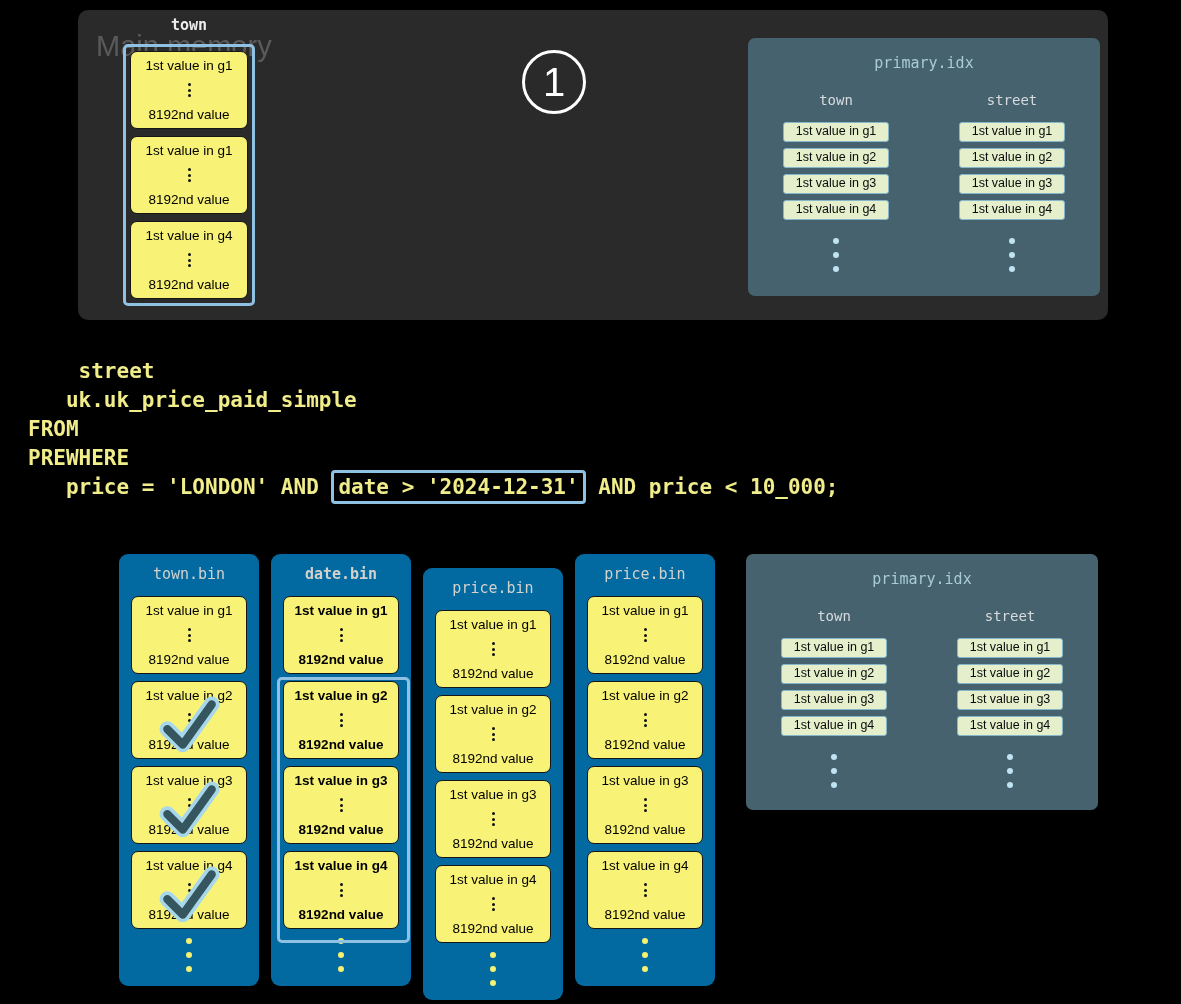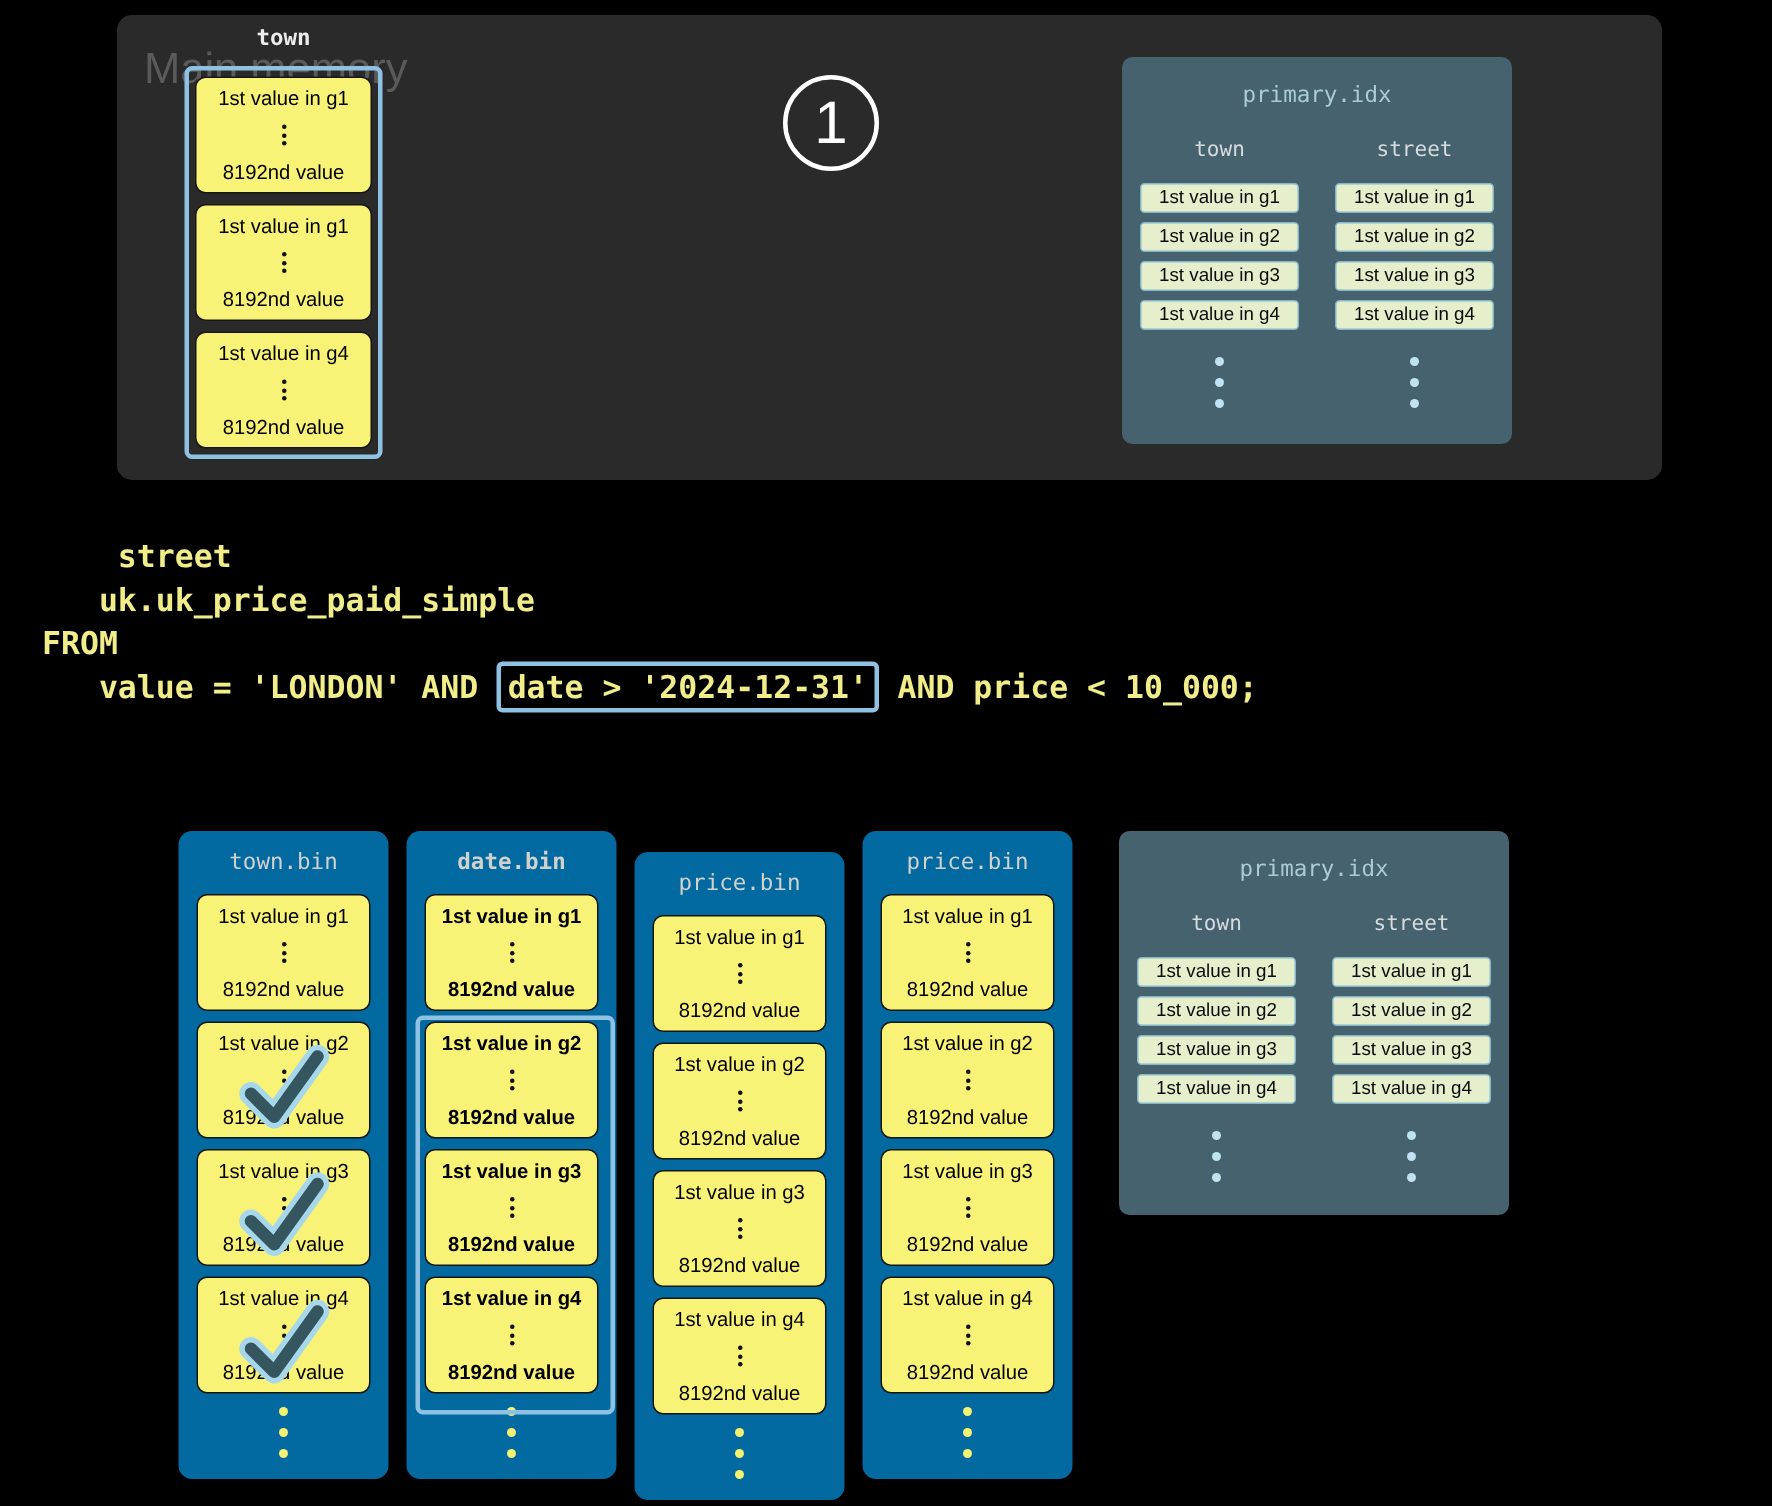--- a/index.html
+++ b/index.html
@@ -14,21 +14,21 @@
 
   
   .granule{position:relative;height:78px;background:#f8f276;border:1.5px solid #161616;border-radius:7px;display:flex;flex-direction:column;align-items:center;justify-content:space-between;padding:6px 2px;box-sizing:border-box;font-size:13.5px;color:#000;}
   .gdots{display:flex;flex-direction:column;gap:2.5px;}
   .gdots i{width:3px;height:3px;border-radius:50%;background:#111;}
 
   
   .step-circle{position:absolute;left:444px;top:40px;width:58px;height:58px;border:3.5px solid #fff;border-radius:50%;display:flex;align-items:center;justify-content:center;font-size:40px;font-weight:300;color:#fff;z-index:2;}
 
   
-  .pidx{position:absolute;width:260px;background:#47626f;border-radius:7px;box-sizing:border-box;padding-top:16px;}
+  .pidx{position:absolute;width:352px;background:#47626f;border-radius:7px;box-sizing:border-box;padding-top:16px;}
   .pidx-top{left:748px;top:38px;height:258px;}
   .pidx-bottom{left:746px;top:554px;height:256px;}
   .pidx-title{text-align:center;font-family:"DejaVu Sans Mono",monospace;font-size:15px;color:#a9cbd8;}
   .pidx-cols{display:flex;justify-content:space-around;margin-top:20px;}
   .pidx-col{display:flex;flex-direction:column;align-items:center;}
   .pidx-hdr{font-family:"DejaVu Sans Mono",monospace;font-size:14px;color:#d6dcde;margin-bottom:14px;}
   .pill{width:106px;height:20px;line-height:17px;background:#e6efcc;border:1px solid #86b7c8;border-radius:3px;font-size:12.5px;color:#0a0a0a;text-align:center;margin-bottom:6px;box-sizing:border-box;}
   .idots{display:flex;flex-direction:column;align-items:center;gap:8px;margin-top:12px;}
   .idots i{width:6px;height:6px;border-radius:50%;background:#bfe3f2;}
 
@@ -120,21 +120,22 @@
             <i></i>
           </div>
       </div>
     </div>
   </div>
 
   <div class="sql">
     <div class="sql-line">    street</div>
     <div class="sql-line">   uk.uk_price_paid_simple</div>
     <div class="sql-line">FROM</div>
-    <div class="sql-line"><span>   value = 'LONDON' AND </span><span class="sql-hl">date &gt; '2024-12-31'</span><span> AND price &lt; 10_000;</span></div>
+    <div class="sql-line">PREWHERE</div>
+    <div class="sql-line"><span>   price = 'LONDON' AND </span><span class="sql-hl">date &gt; '2024-12-31'</span><span> AND price &lt; 10_000;</span></div>
   </div>
 
   <div class="bin bin-town">
     <div class="bin-hdr">town.bin</div>
     <div class="granule">
       <span>1st value in g1</span>
       <span class="gdots">
           <i></i>
           <i></i>
           <i></i>

